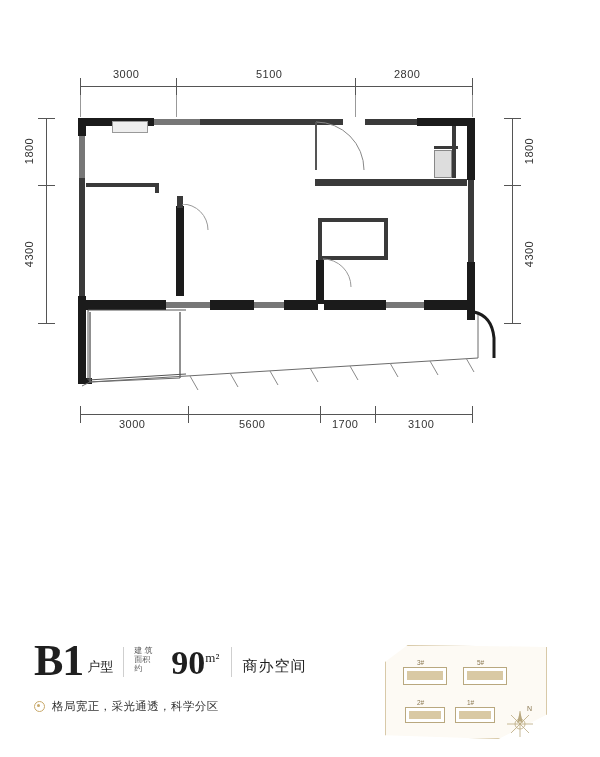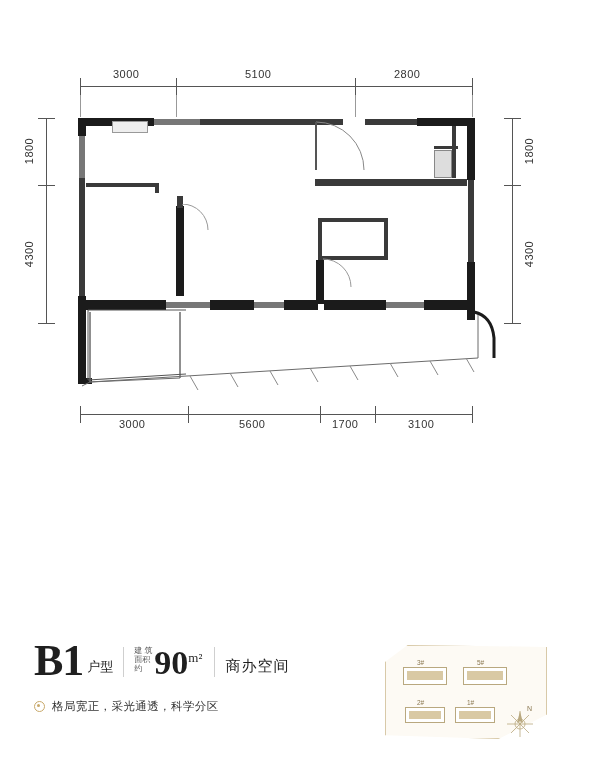--- a/index.html
+++ b/index.html
@@ -34,21 +34,21 @@
   .dv-text{position:absolute;left:0;top:5px;width:600px;text-align:center;
     font-size:9px;letter-spacing:5px;color:#a9883f;}
 
   
   .info{position:absolute;left:34px;top:640px;width:350px;}
   .titlerow{display:flex;align-items:flex-end;gap:0px;}
   .b1{font-family:"Liberation Serif", serif;font-size:44px;font-weight:bold;line-height:40px;color:#1f1f1f;letter-spacing:-1px;}
   .huxing{font-size:13px;color:#222;margin-left:4px;padding-bottom:5px;}
   .sep{width:1px;height:30px;background:#cfcfcf;margin:0 10px 4px 10px;}
   .areaLbl{font-size:8px;line-height:9px;color:#555;padding-bottom:8px;width:20px;}
-  .areaNum{font-family:"Liberation Serif", serif;font-size:34px;font-weight:bold;line-height:36px;color:#1f1f1f;}
+  .areaNum{font-family:"Liberation Serif", serif;font-size:34px;font-weight:bold;line-height:36px;color:#1f1f1f;margin-left:17px;}
   .areaNum sup{font-size:13px;font-weight:normal;}
   .sep2{width:1px;height:30px;background:#cfcfcf;margin:0 10px 4px 12px;}
   .space{font-size:15px;color:#1f1f1f;padding-bottom:5px;letter-spacing:1px;}
 
   .bullets{margin-top:18px;}
   .bullet{display:flex;align-items:center;font-size:11.5px;color:#333;margin-bottom:10px;letter-spacing:.4px;}
   .dot{width:9px;height:9px;border:1px solid #c9a96a;border-radius:50%;margin-right:7px;position:relative;flex:0 0 auto;}
   .dot:after{content:"";position:absolute;left:2px;top:2px;width:3px;height:3px;background:#c9a96a;border-radius:50%;}
 
   
@@ -68,21 +68,21 @@
 <div class="page">
 
   <div class="plan">
 
     <div class="dimline" style="left:80px;top:86px;width:392px;height:1px;"></div>
     <div class="tick" style="left:80px;top:78px;width:1px;height:17px;"></div>
     <div class="tick" style="left:176px;top:78px;width:1px;height:17px;"></div>
     <div class="tick" style="left:355px;top:78px;width:1px;height:17px;"></div>
     <div class="tick" style="left:472px;top:78px;width:1px;height:17px;"></div>
     <div class="dimtxt" style="left:113px;top:68px;">3000</div>
-    <div class="dimtxt" style="left:245px;top:68px;">5100</div>
+    <div class="dimtxt" style="left:256px;top:68px;">5100</div>
     <div class="dimtxt" style="left:394px;top:68px;">2800</div>
 
     <div class="dimline" style="left:80px;top:95px;width:1px;height:22px;background:#999;"></div>
     <div class="dimline" style="left:176px;top:95px;width:1px;height:22px;background:#999;"></div>
     <div class="dimline" style="left:355px;top:95px;width:1px;height:22px;background:#999;"></div>
     <div class="dimline" style="left:472px;top:95px;width:1px;height:22px;background:#999;"></div>
 
     <div class="dimline" style="left:46px;top:118px;width:1px;height:205px;"></div>
     <div class="tick" style="left:38px;top:118px;width:17px;height:1px;"></div>
     <div class="tick" style="left:38px;top:185px;width:17px;height:1px;"></div>

